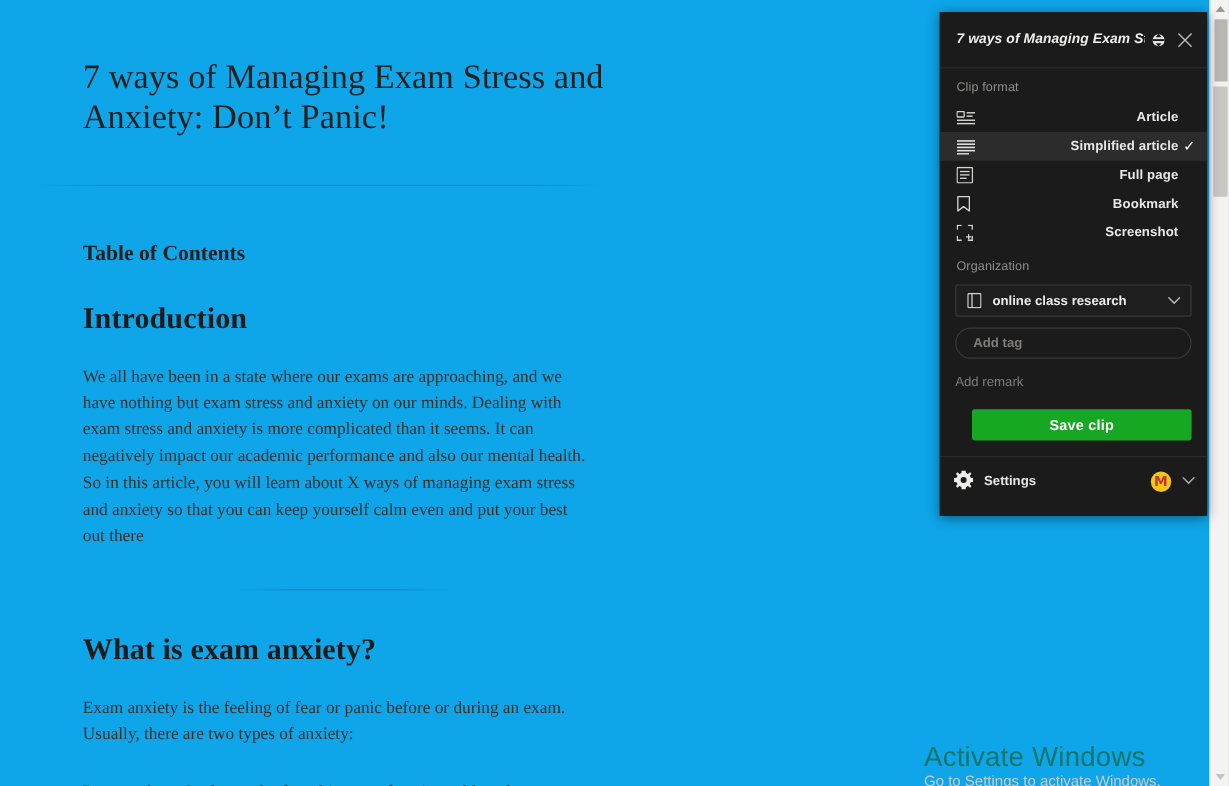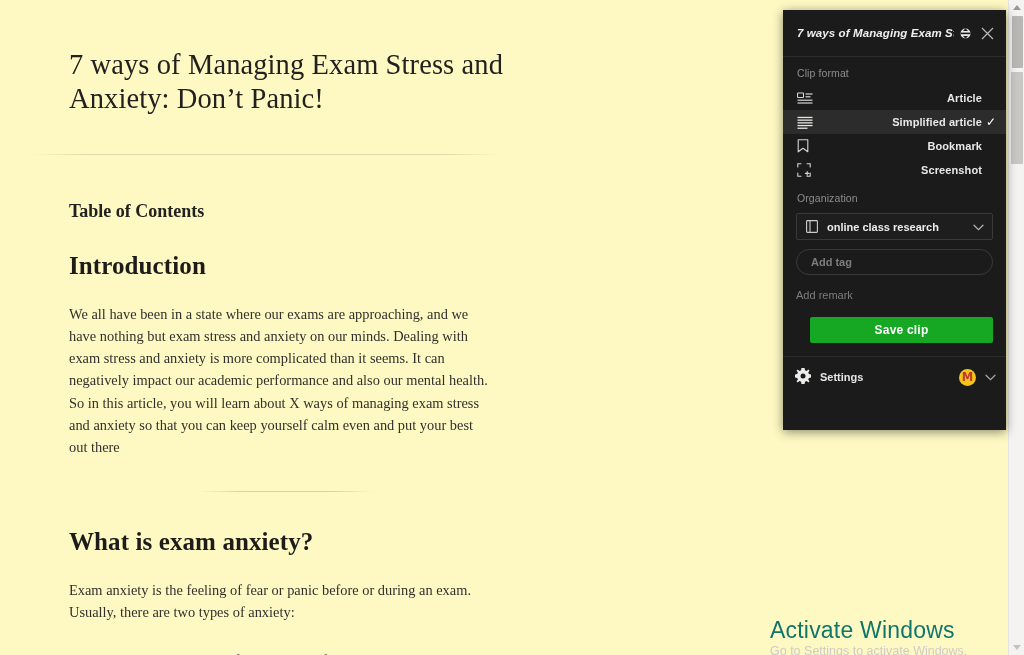--- a/index.html
+++ b/index.html
@@ -14,21 +14,21 @@
     font-family: "Liberation Sans", sans-serif;
     position: relative;
   }
 
   
   #article-page {
     position: absolute;
     left: 0; top: 0;
     width: 1008px;
     height: 655px;
-    background: #fef9c3;
+    background: #0ea5e9;
     overflow: hidden;
   }
   .article-inner {
     width: 430px;
     margin-left: 69px;
     padding-top: 48px;
   }
   .article-title {
     font-family: "Liberation Serif", serif;
     font-size: 28.5px;
@@ -382,20 +382,32 @@
           <rect x="0.5" y="3.5" width="15" height="1.3" fill="#e4e3e1"></rect>
           <rect x="0.5" y="6.2" width="15" height="1.3" fill="#e4e3e1"></rect>
           <rect x="0.5" y="8.9" width="15" height="1.3" fill="#e4e3e1"></rect>
           <rect x="0.5" y="11.6" width="10" height="1.3" fill="#e4e3e1"></rect>
         </svg>
       </span>
       <span class="fmt-label">Simplified article</span>
       <span class="fmt-check">✓</span>
     </div>
 
+    <div class="fmt-item">
+      <span class="fmt-icon">
+        <svg width="14" height="14" viewBox="0 0 14 14" aria-hidden="true">
+          <rect x="0.6" y="0.6" width="12.8" height="12.8" rx="0.8" fill="none" stroke="#d6d5d3" stroke-width="1.1"></rect>
+          <rect x="3" y="3.4" width="8" height="1.1" fill="#d6d5d3"></rect>
+          <rect x="3" y="6.2" width="8" height="1.1" fill="#d6d5d3"></rect>
+          <rect x="3" y="9" width="5.5" height="1.1" fill="#d6d5d3"></rect>
+        </svg>
+      </span>
+      <span class="fmt-label">Full page</span>
+      <span class="fmt-check"></span>
+    </div>
 
     <div class="fmt-item">
       <span class="fmt-icon">
         <svg width="12" height="14" viewBox="0 0 12 14" aria-hidden="true">
           <path d="M1.2 0.8 H10.8 V12.8 L6 9.2 L1.2 12.8 Z" fill="none" stroke="#d6d5d3" stroke-width="1.1" stroke-linejoin="round"></path>
         </svg>
       </span>
       <span class="fmt-label">Bookmark</span>
       <span class="fmt-check"></span>
     </div>

